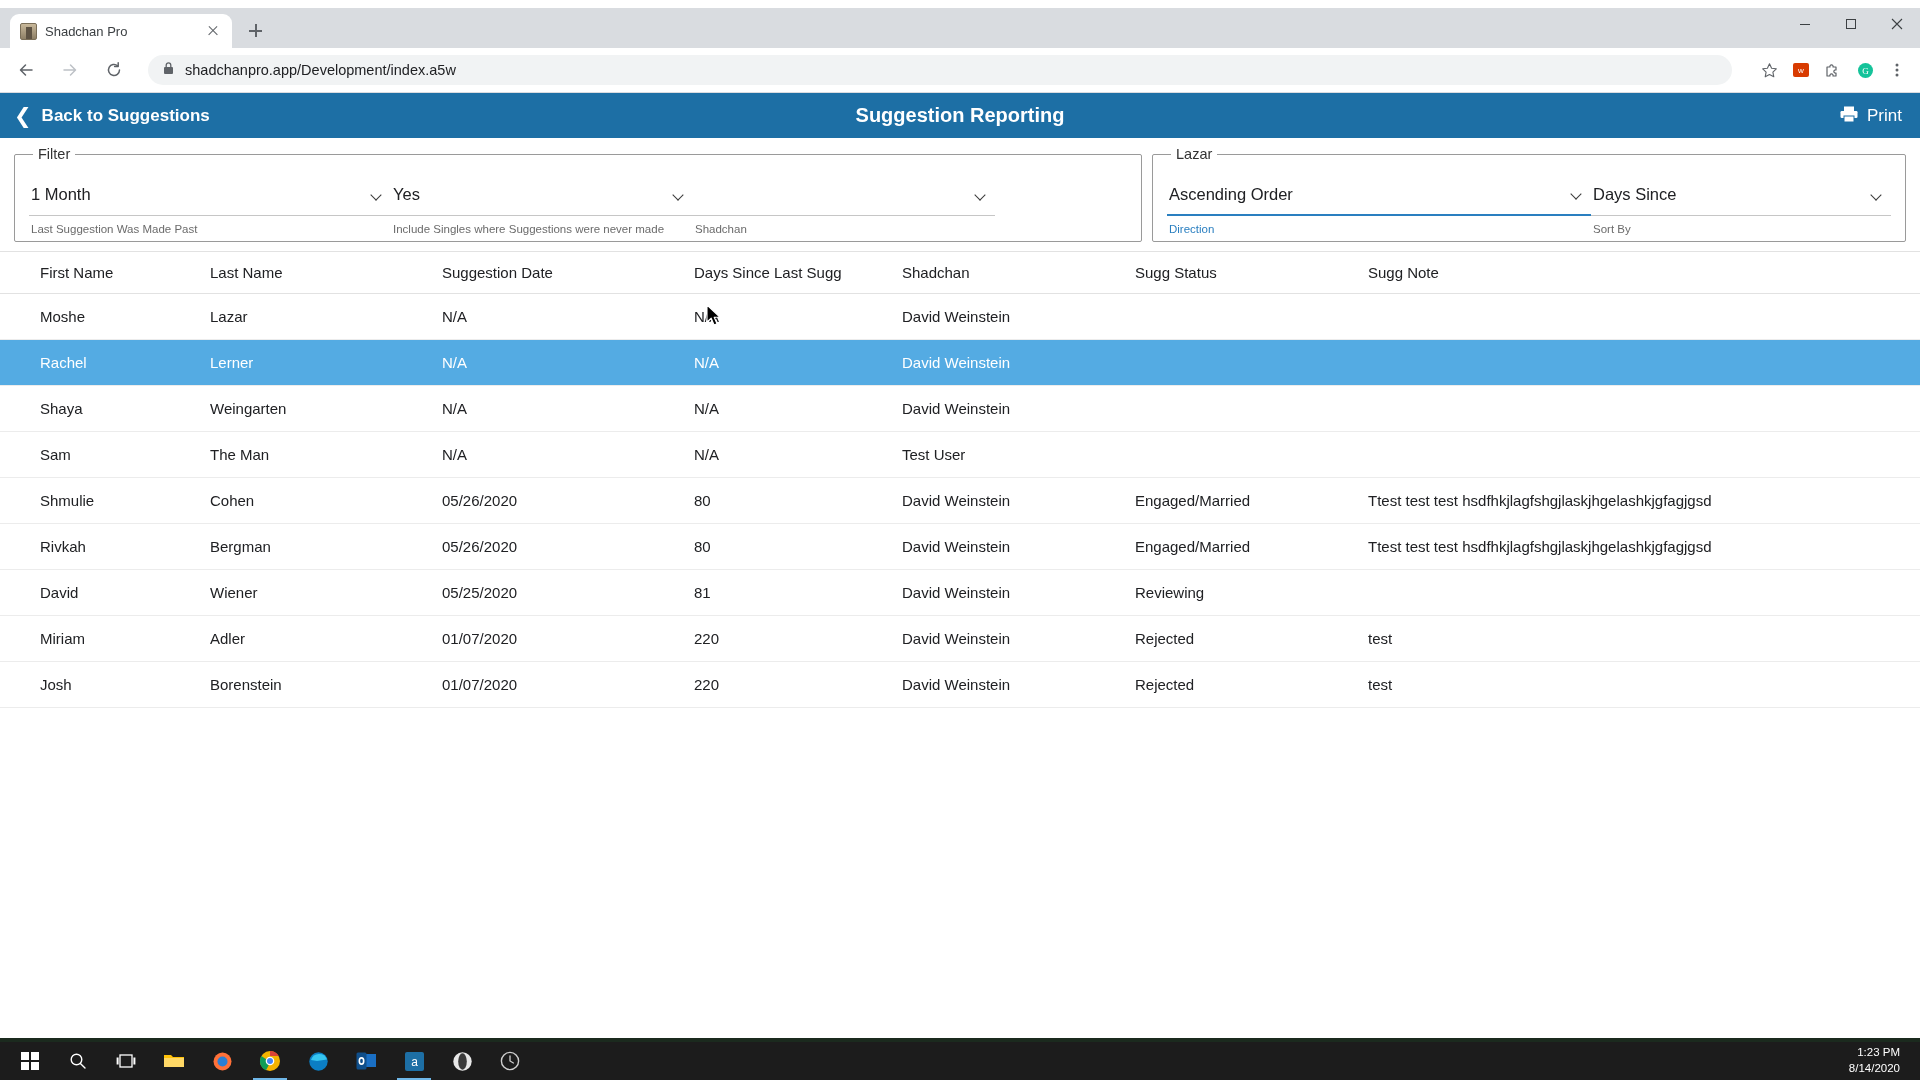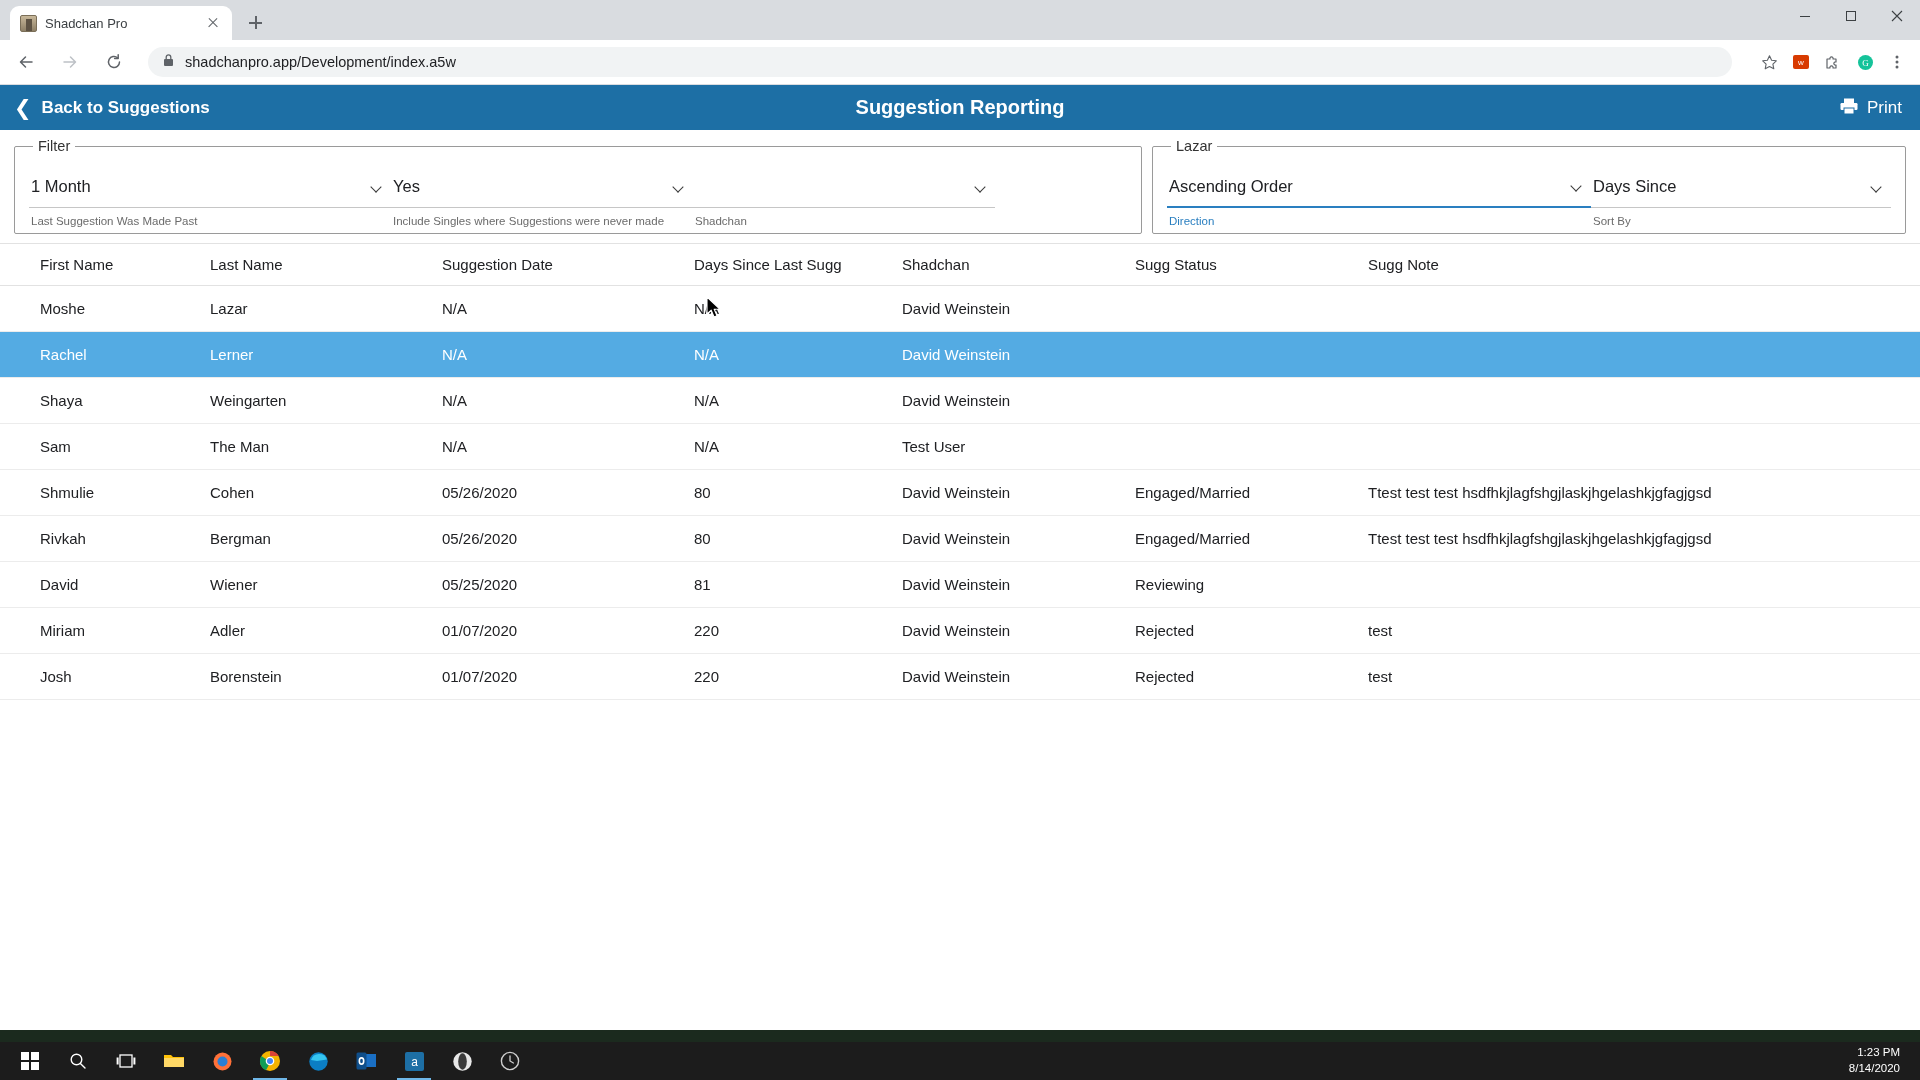--- a/index.html
+++ b/index.html
@@ -4,21 +4,21 @@
 <style>
   * { margin:0; padding:0; box-sizing:border-box; }
   html, body { width:1920px; height:1080px; overflow:hidden; }
   body {
     font-family: "Liberation Sans", sans-serif;
     background:#ffffff;
     -webkit-font-smoothing: antialiased;
   }
 
   
-  #browser { width:1920px; height:1042px; background:#ffffff; position:relative; }
+  #browser { width:1920px; height:1042px; background:#ffffff; position:relative;margin-top:8px; }
 
   .tabstrip {
     height:40px; background:#d9dce0; display:flex; align-items:flex-end;
     padding-left:10px; position:relative;
   }
   .tab {
     height:34px; width:222px; background:#ffffff;
     border-radius:9px 9px 0 0; display:flex; align-items:center;
     padding:0 10px; gap:8px; position:relative;
   }

